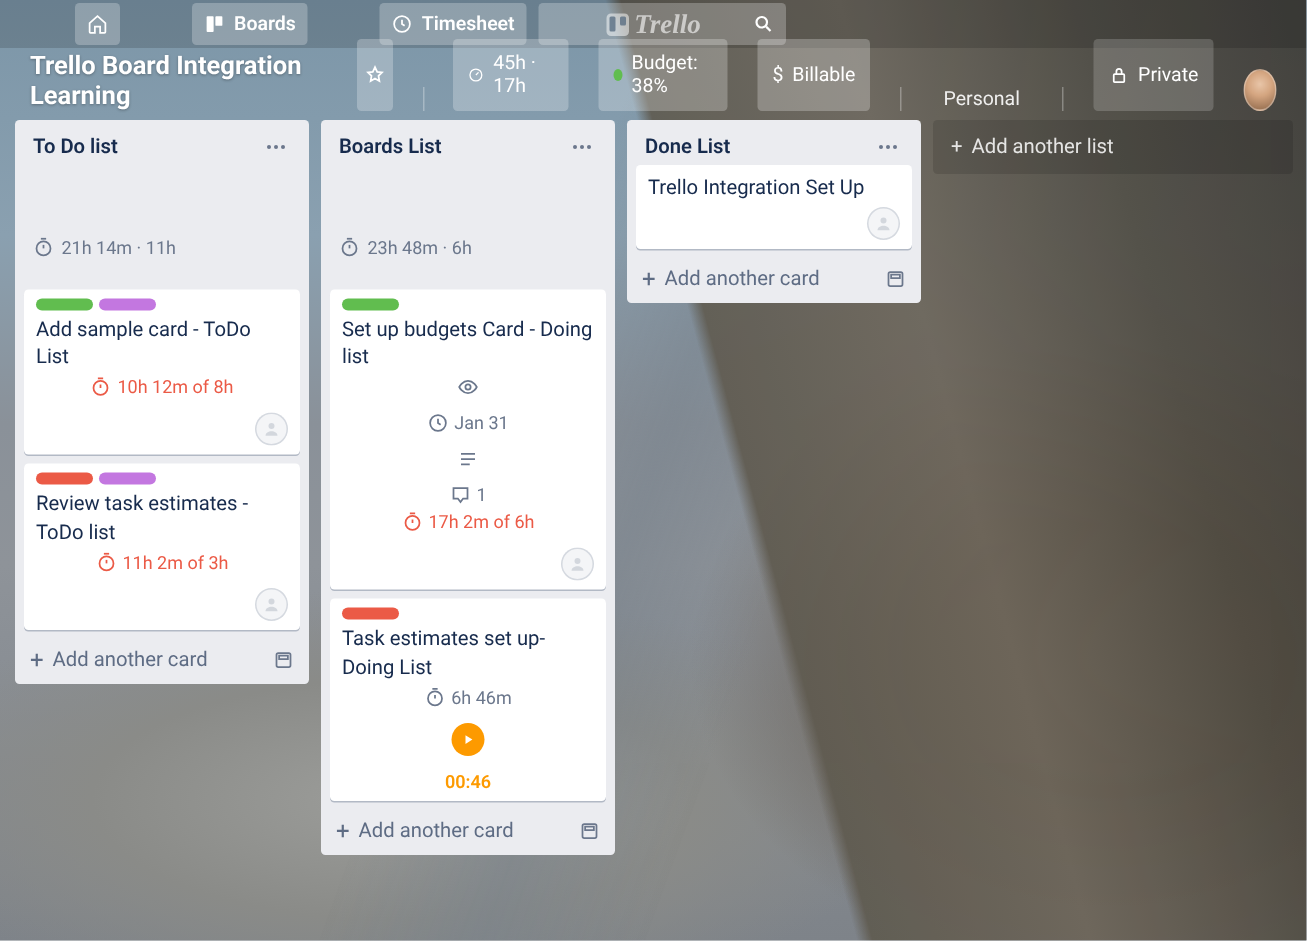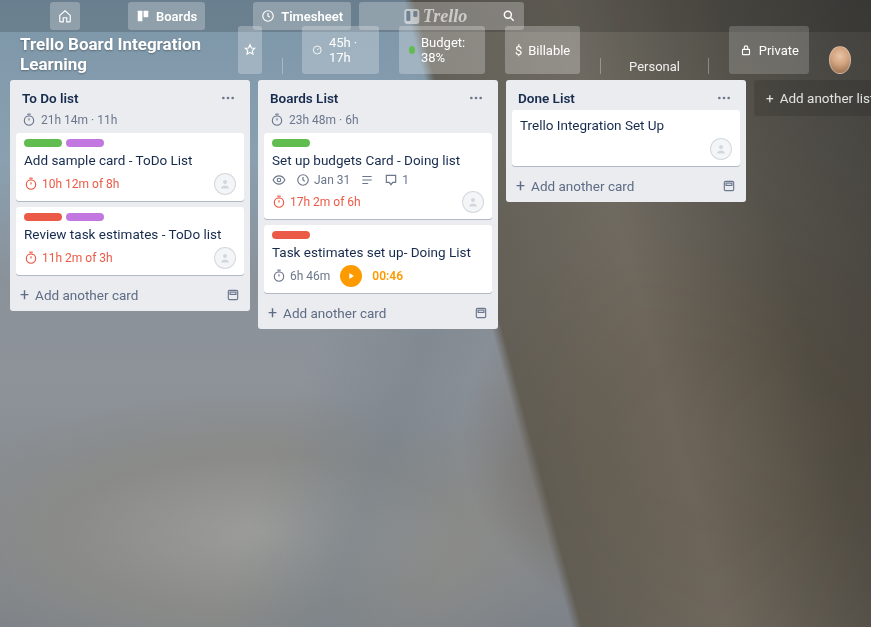--- a/index.html
+++ b/index.html
@@ -146,53 +146,54 @@
   
   .board {
     position: relative;
     display: flex;
     align-items: flex-start;
     padding: 6px 10px;
     gap: 8px;
     z-index: 5;
   }
   .list {
-    width: 240px;
+    width: 196px;
     background: #ebecf0;
     border-radius: 3px;
     padding: 6px;
     flex-shrink: 0;
   }
   .list-head {
     display: flex;
     align-items: center;
     padding: 2px 4px 2px 6px;
   }
   .list-title { font-size: 13.5px; font-weight: 600; color: #172b4d; flex: 1; }
   .list-menu { color: #6b778c; cursor: pointer; padding: 2px 4px; }
   .list-meta {
     display: flex; align-items: center; gap: 5px;
     color: #6b778c; font-size: 12px;
-    padding: 3px 6px 6px;
+    padding: 3px 6px 21px;
+    margin-top: 45px;
   }
   .card {
     background: #fff;
     border-radius: 3px;
     box-shadow: 0 1px 0 rgba(9,30,66,.25);
     padding: 6px 8px 6px;
     margin-bottom: 6px;
     cursor: pointer;
   }
   .labels { display:flex; gap:4px; margin-bottom: 4px;}
   .lbl-pill { width:38px; height:8px; border-radius:4px;}
   .green { background:#61bd4f;}
   .purple { background:#c377e0;}
   .red { background:#eb5a46;}
   .card-title { font-size: 13.5px; color: #172b4d; line-height: 1.35; margin-bottom: 4px;}
-  .badges { display:flex; align-items:center; gap:10px; color:#6b778c; font-size:12px; flex-wrap:wrap;}
+  .badges { display:flex; align-items:center; gap:10px; color:#6b778c; font-size:12px; flex-wrap:wrap;flex-direction:column;}
   .badge { display:inline-flex; align-items:center; gap:4px;}
   .badge.redtext { color:#eb5a46;}
   .badge.orangetext { color:#fd9a00; font-weight:600;}
   .member-circle {
     width:22px;height:22px;border-radius:50%;background:#f4f5f7;
     box-shadow: inset 0 0 0 1px rgba(9,30,66,0.13);
     display:inline-flex;align-items:center;justify-content:center;
     margin-left:auto;
   }
   .member-circle.plain svg { opacity:0.5;}

